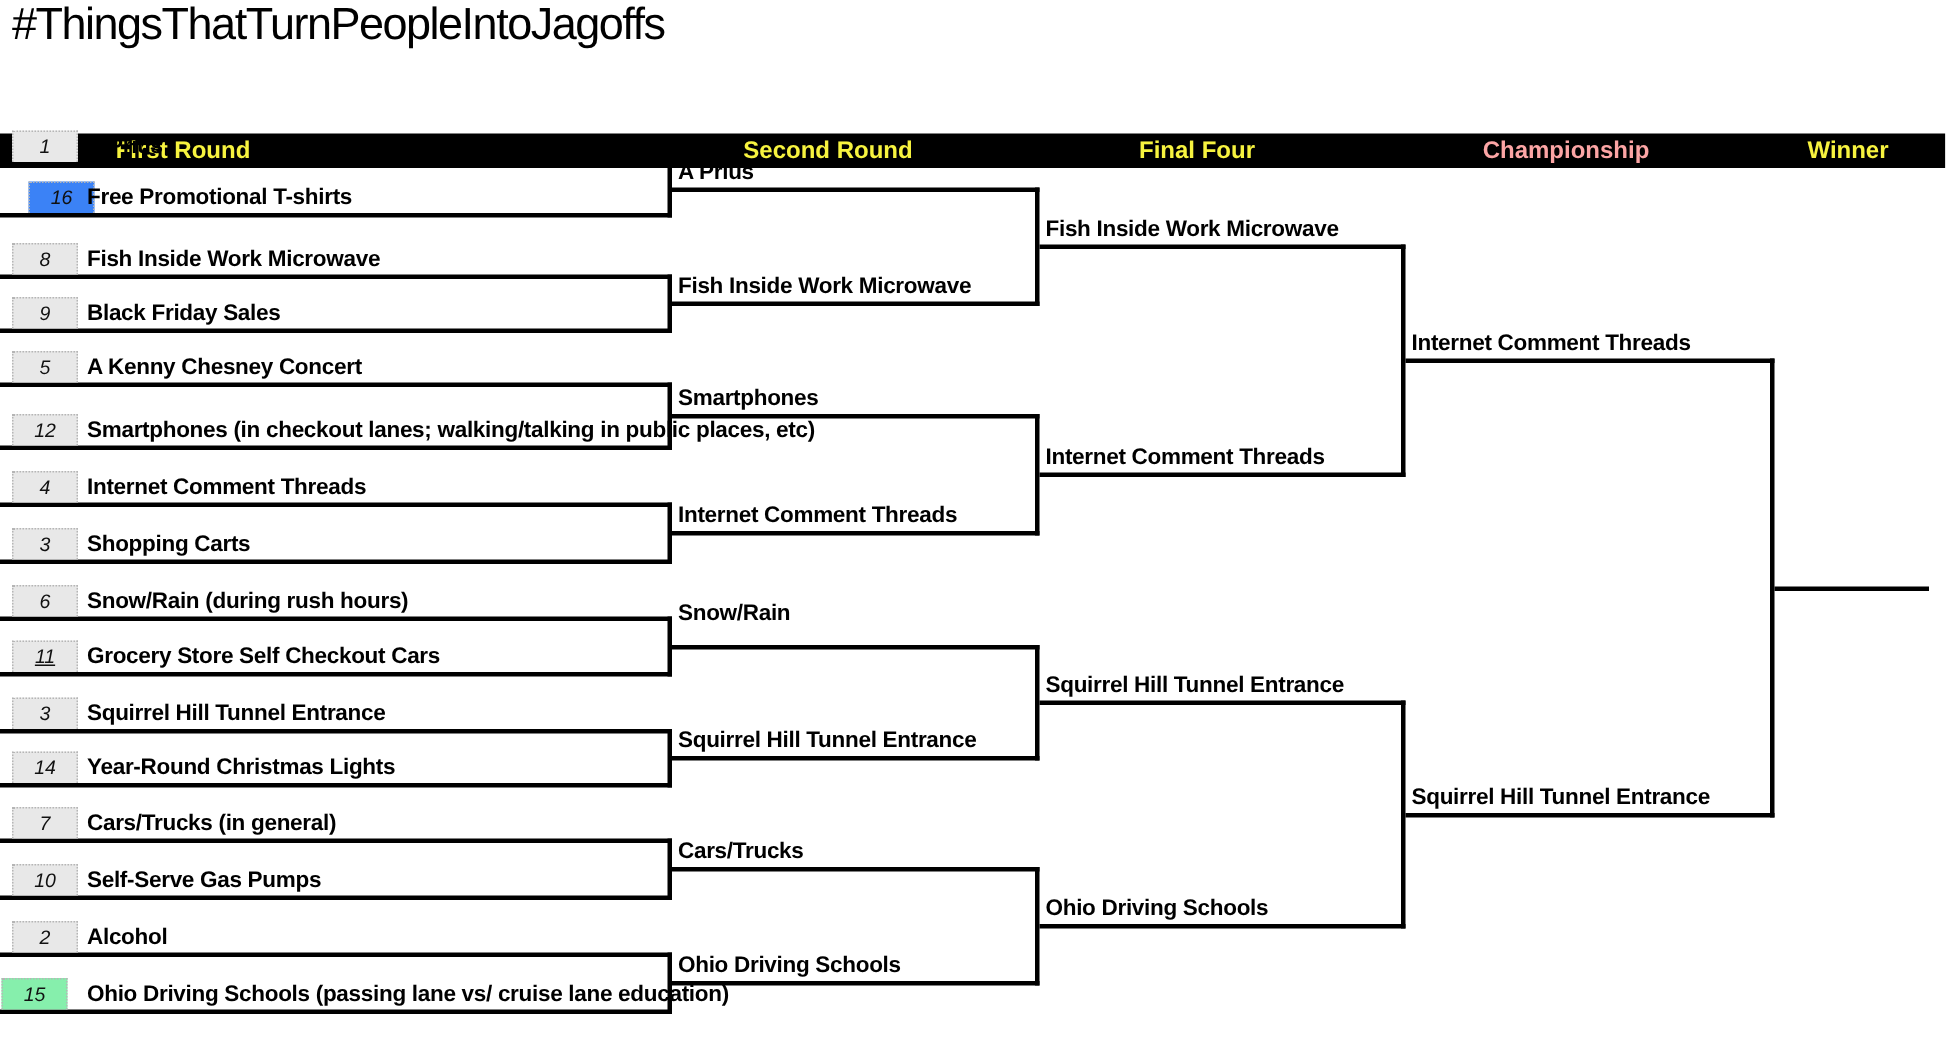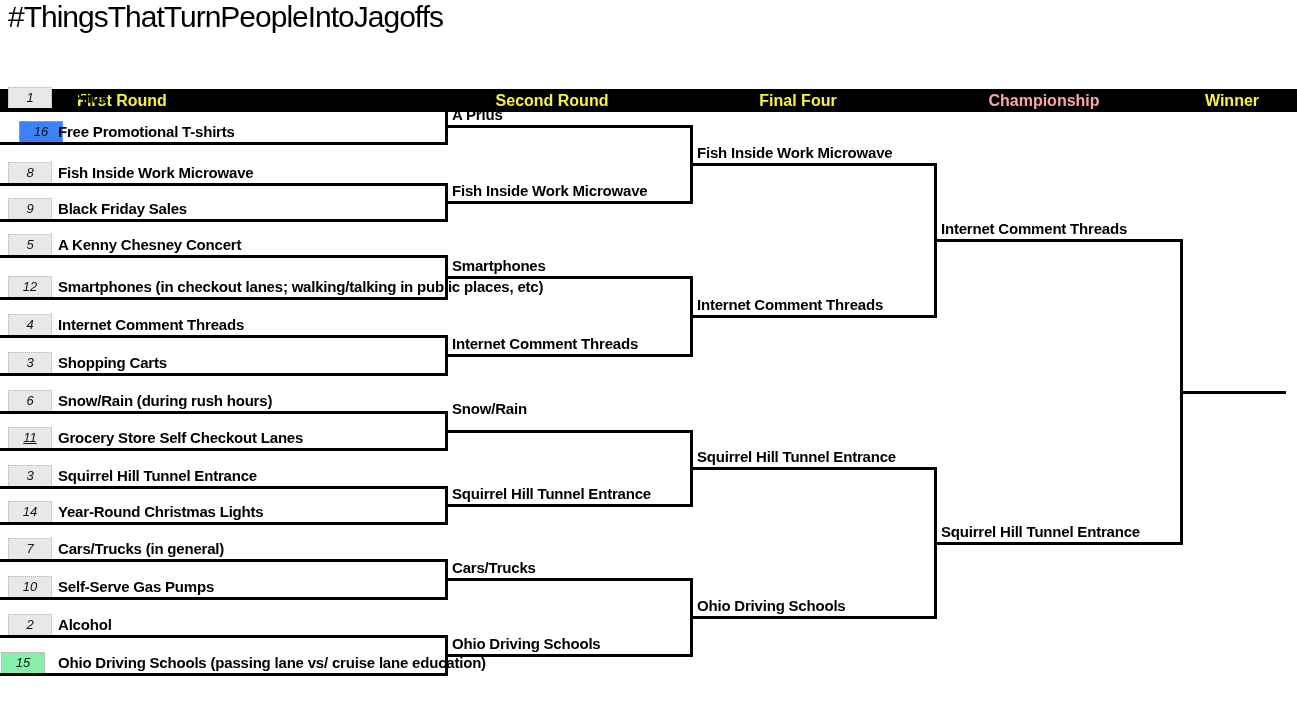--- a/index.html
+++ b/index.html
@@ -66,21 +66,21 @@
       <div class="seed" style="left: 8px; top: 314px; background: rgb(232, 232, 232);">4</div>
       <div class="name" style="left: 58px; top: 314px;">Internet Comment Threads</div>
       <div class="hline" style="left: 0px; top: 373px; width: 448px; background: rgb(0, 0, 0);"></div>
       <div class="seed" style="left: 8px; top: 352px; background: rgb(232, 232, 232);">3</div>
       <div class="name" style="left: 58px; top: 352px;">Shopping Carts</div>
       <div class="hline" style="left: 0px; top: 411px; width: 448px; background: rgb(0, 0, 0);"></div>
       <div class="seed" style="left: 8px; top: 390px; background: rgb(232, 232, 232);">6</div>
       <div class="name" style="left: 58px; top: 390px;">Snow/Rain (during rush hours)</div>
       <div class="hline" style="left: 0px; top: 448px; width: 448px; background: rgb(0, 0, 0);"></div>
       <div class="seed" style="left: 8px; top: 427px; background: rgb(232, 232, 232); text-decoration: underline;">11</div>
-      <div class="name" style="left: 58px; top: 427px;">Grocery Store Self Checkout Lanes</div>
+      <div class="name" style="left: 58px; top: 427px;">Grocery Store Self Checkout Cars</div>
       <div class="hline" style="left: 0px; top: 486px; width: 448px; background: rgb(0, 0, 0);"></div>
       <div class="seed" style="left: 8px; top: 465px; background: rgb(232, 232, 232);">3</div>
       <div class="name" style="left: 58px; top: 465px;">Squirrel Hill Tunnel Entrance</div>
       <div class="hline" style="left: 0px; top: 522px; width: 448px; background: rgb(0, 0, 0);"></div>
       <div class="seed" style="left: 8px; top: 501px; background: rgb(232, 232, 232);">14</div>
       <div class="name" style="left: 58px; top: 501px;">Year-Round Christmas Lights</div>
       <div class="hline" style="left: 0px; top: 559px; width: 448px; background: rgb(0, 0, 0);"></div>
       <div class="seed" style="left: 8px; top: 538px; background: rgb(232, 232, 232);">7</div>
       <div class="name" style="left: 58px; top: 538px;">Cars/Trucks (in general)</div>
       <div class="hline" style="left: 0px; top: 597px; width: 448px; background: rgb(0, 0, 0);"></div>

